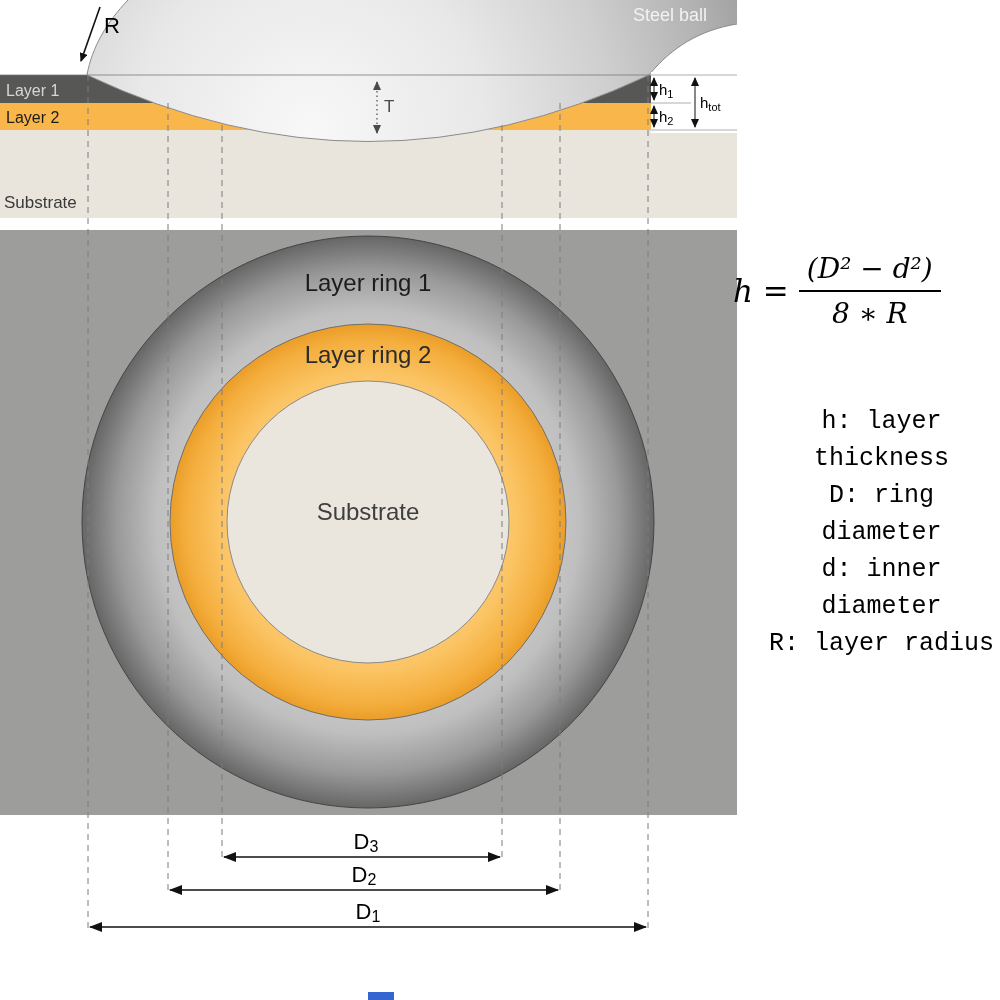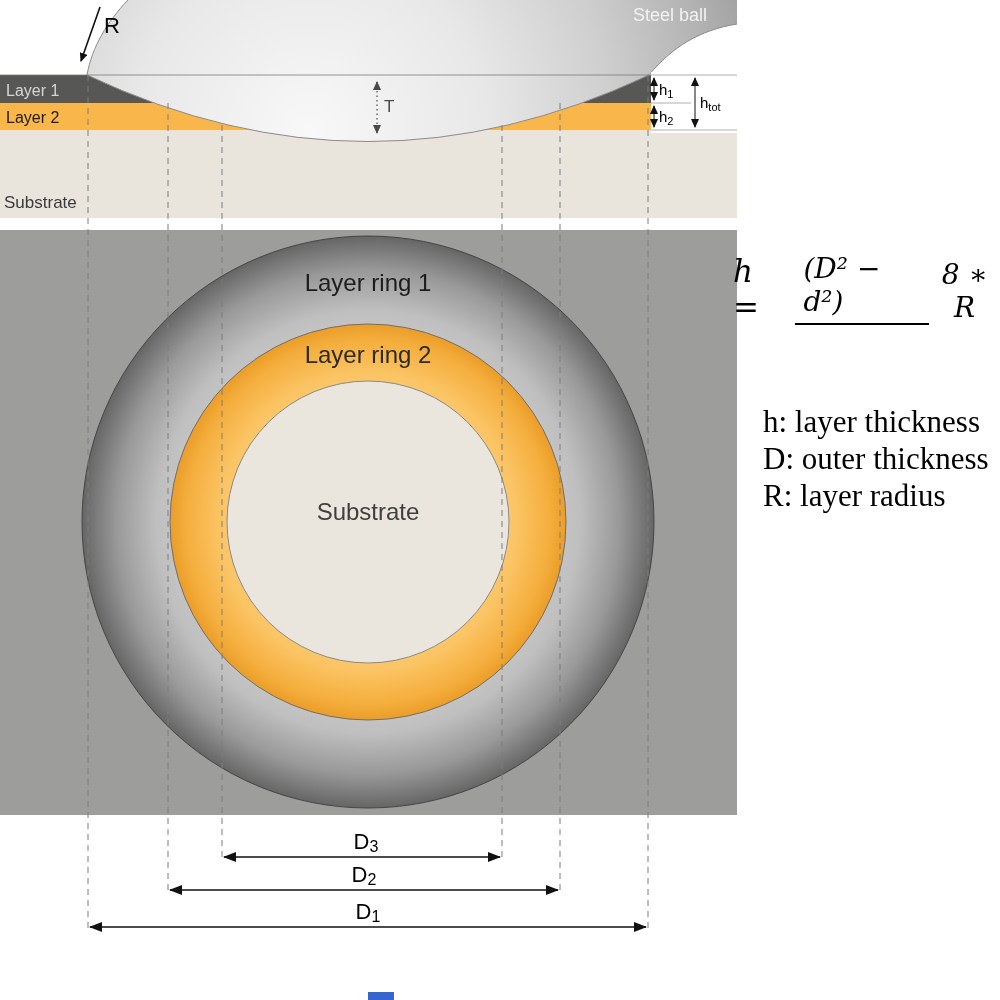--- a/index.html
+++ b/index.html
@@ -3,25 +3,25 @@
 <meta charset="utf-8">
 <style>
   html,body{margin:0;padding:0;background:#fff;}
   .stage{position:relative;width:1000px;height:1000px;background:#fff;overflow:hidden;
          font-family:"Liberation Sans",sans-serif;}
   svg{position:absolute;left:0;top:0;}
   svg text{font-family:"Liberation Sans",sans-serif;}
   .formula{position:absolute;left:733px;top:252px;display:flex;align-items:center;gap:10px;
            font-family:"DejaVu Serif",serif;font-style:italic;color:#000;}
   .formula .lhs{font-size:31px;}
-  .frac{display:inline-flex;flex-direction:row;align-items:center;}
+  .frac{display:inline-flex;flex-direction:column;align-items:center;}
   .frac .num{font-size:28px;padding:0 8px 5px 8px;border-bottom:2px solid #000;}
   .frac .den{font-size:28px;padding-top:5px;text-align:center;}
-  .legend{position:absolute;left:763px;top:403px;font-size:31px;color:#000;line-height:37px;
-          font-family:Liberation Serif, serif;}
+  .legend{position:absolute;left:763px;top:403px;font-size:25px;color:#000;line-height:37px;
+          font-family:Liberation Mono, monospace;text-align:center;}
 </style>
 </head>
 <body>
 
 <div class="stage">
 
 <svg width="1000" height="1000" viewBox="0 0 1000 1000">
   <defs>
     <radialGradient id="gBall" gradientUnits="userSpaceOnUse" cx="310" cy="130" r="500">
       <stop offset="0%" stop-color="#f8f8f8"></stop>
@@ -133,17 +133,18 @@
 <div class="formula">
   <span class="lhs">h =</span>
   <span class="frac">
     <span class="num">(D² − d²)</span>
     <span class="den">8 ∗ R</span>
   </span>
 </div>
 
 <div class="legend">
   <div>h: layer thickness</div>
-  <div>D: outer thickness</div>
+  <div>D: ring diameter</div>
+  <div>d: inner diameter</div>
   <div>R: layer radius</div>
 </div>
 
 </div>
 
 </body></html>

